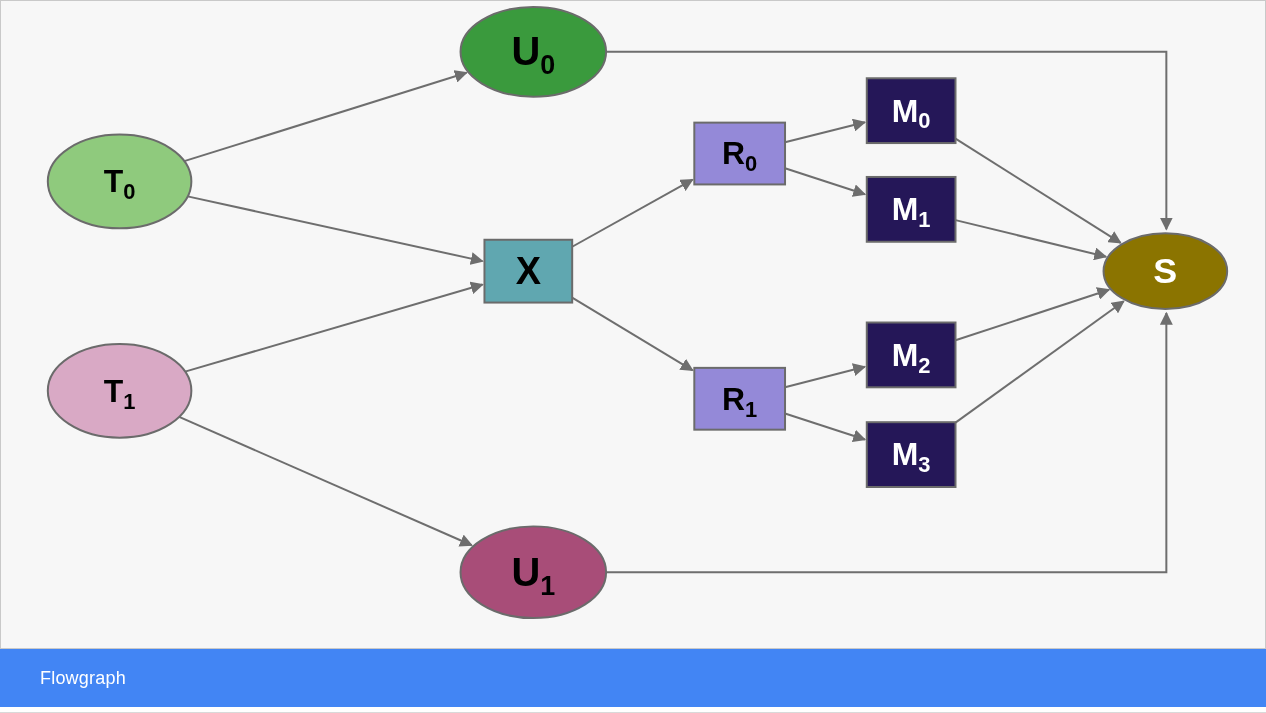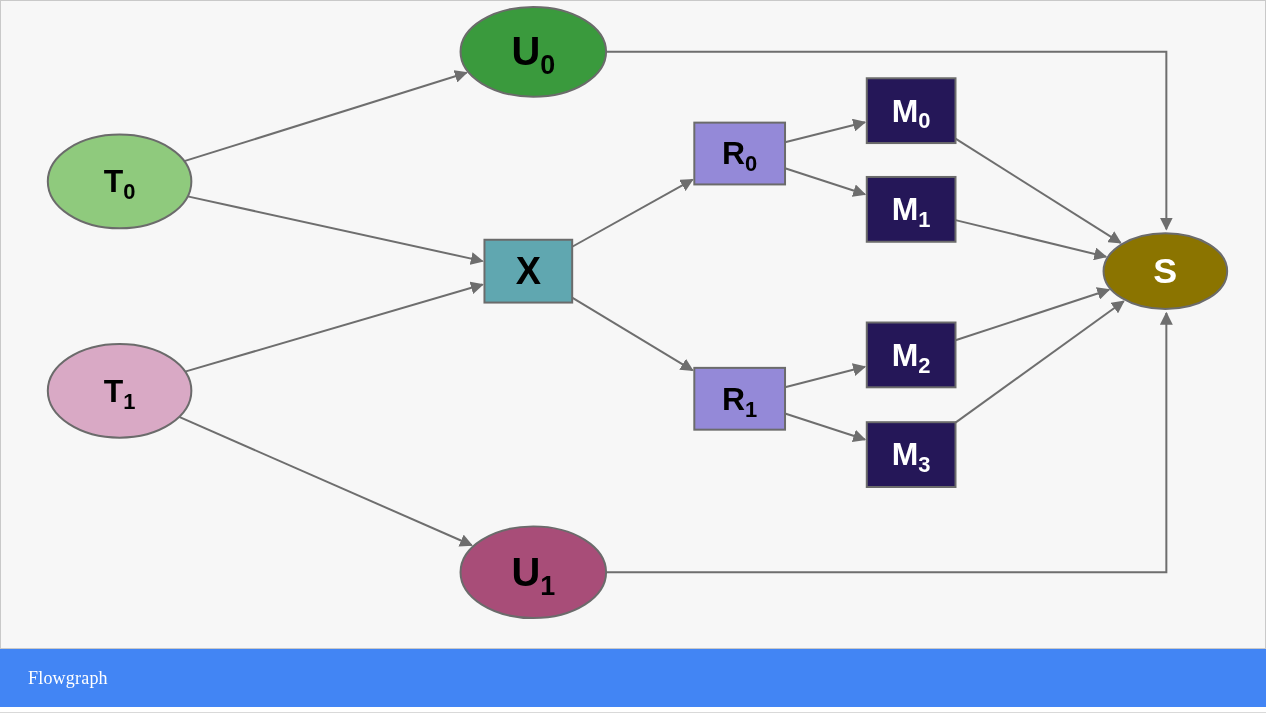--- a/index.html
+++ b/index.html
@@ -27,22 +27,21 @@
     width: 100%;
     height: 100%;
   }
   .statusbar {
     box-sizing: border-box;
     width: 1266px;
     height: 58px;
     background: #4285f4;
     display: flex;
     align-items: center;
-    padding-left: 28px;
-    font-family: Liberation Serif, serif;
+    padding-left: 40px;
   }
   .statusbar .label {
     color: #ffffff;
     font-size: 18px;
     font-weight: 400;
     letter-spacing: 0.2px;
   }
   .bottom-strip {
     width: 1266px;
     height: 6px;

